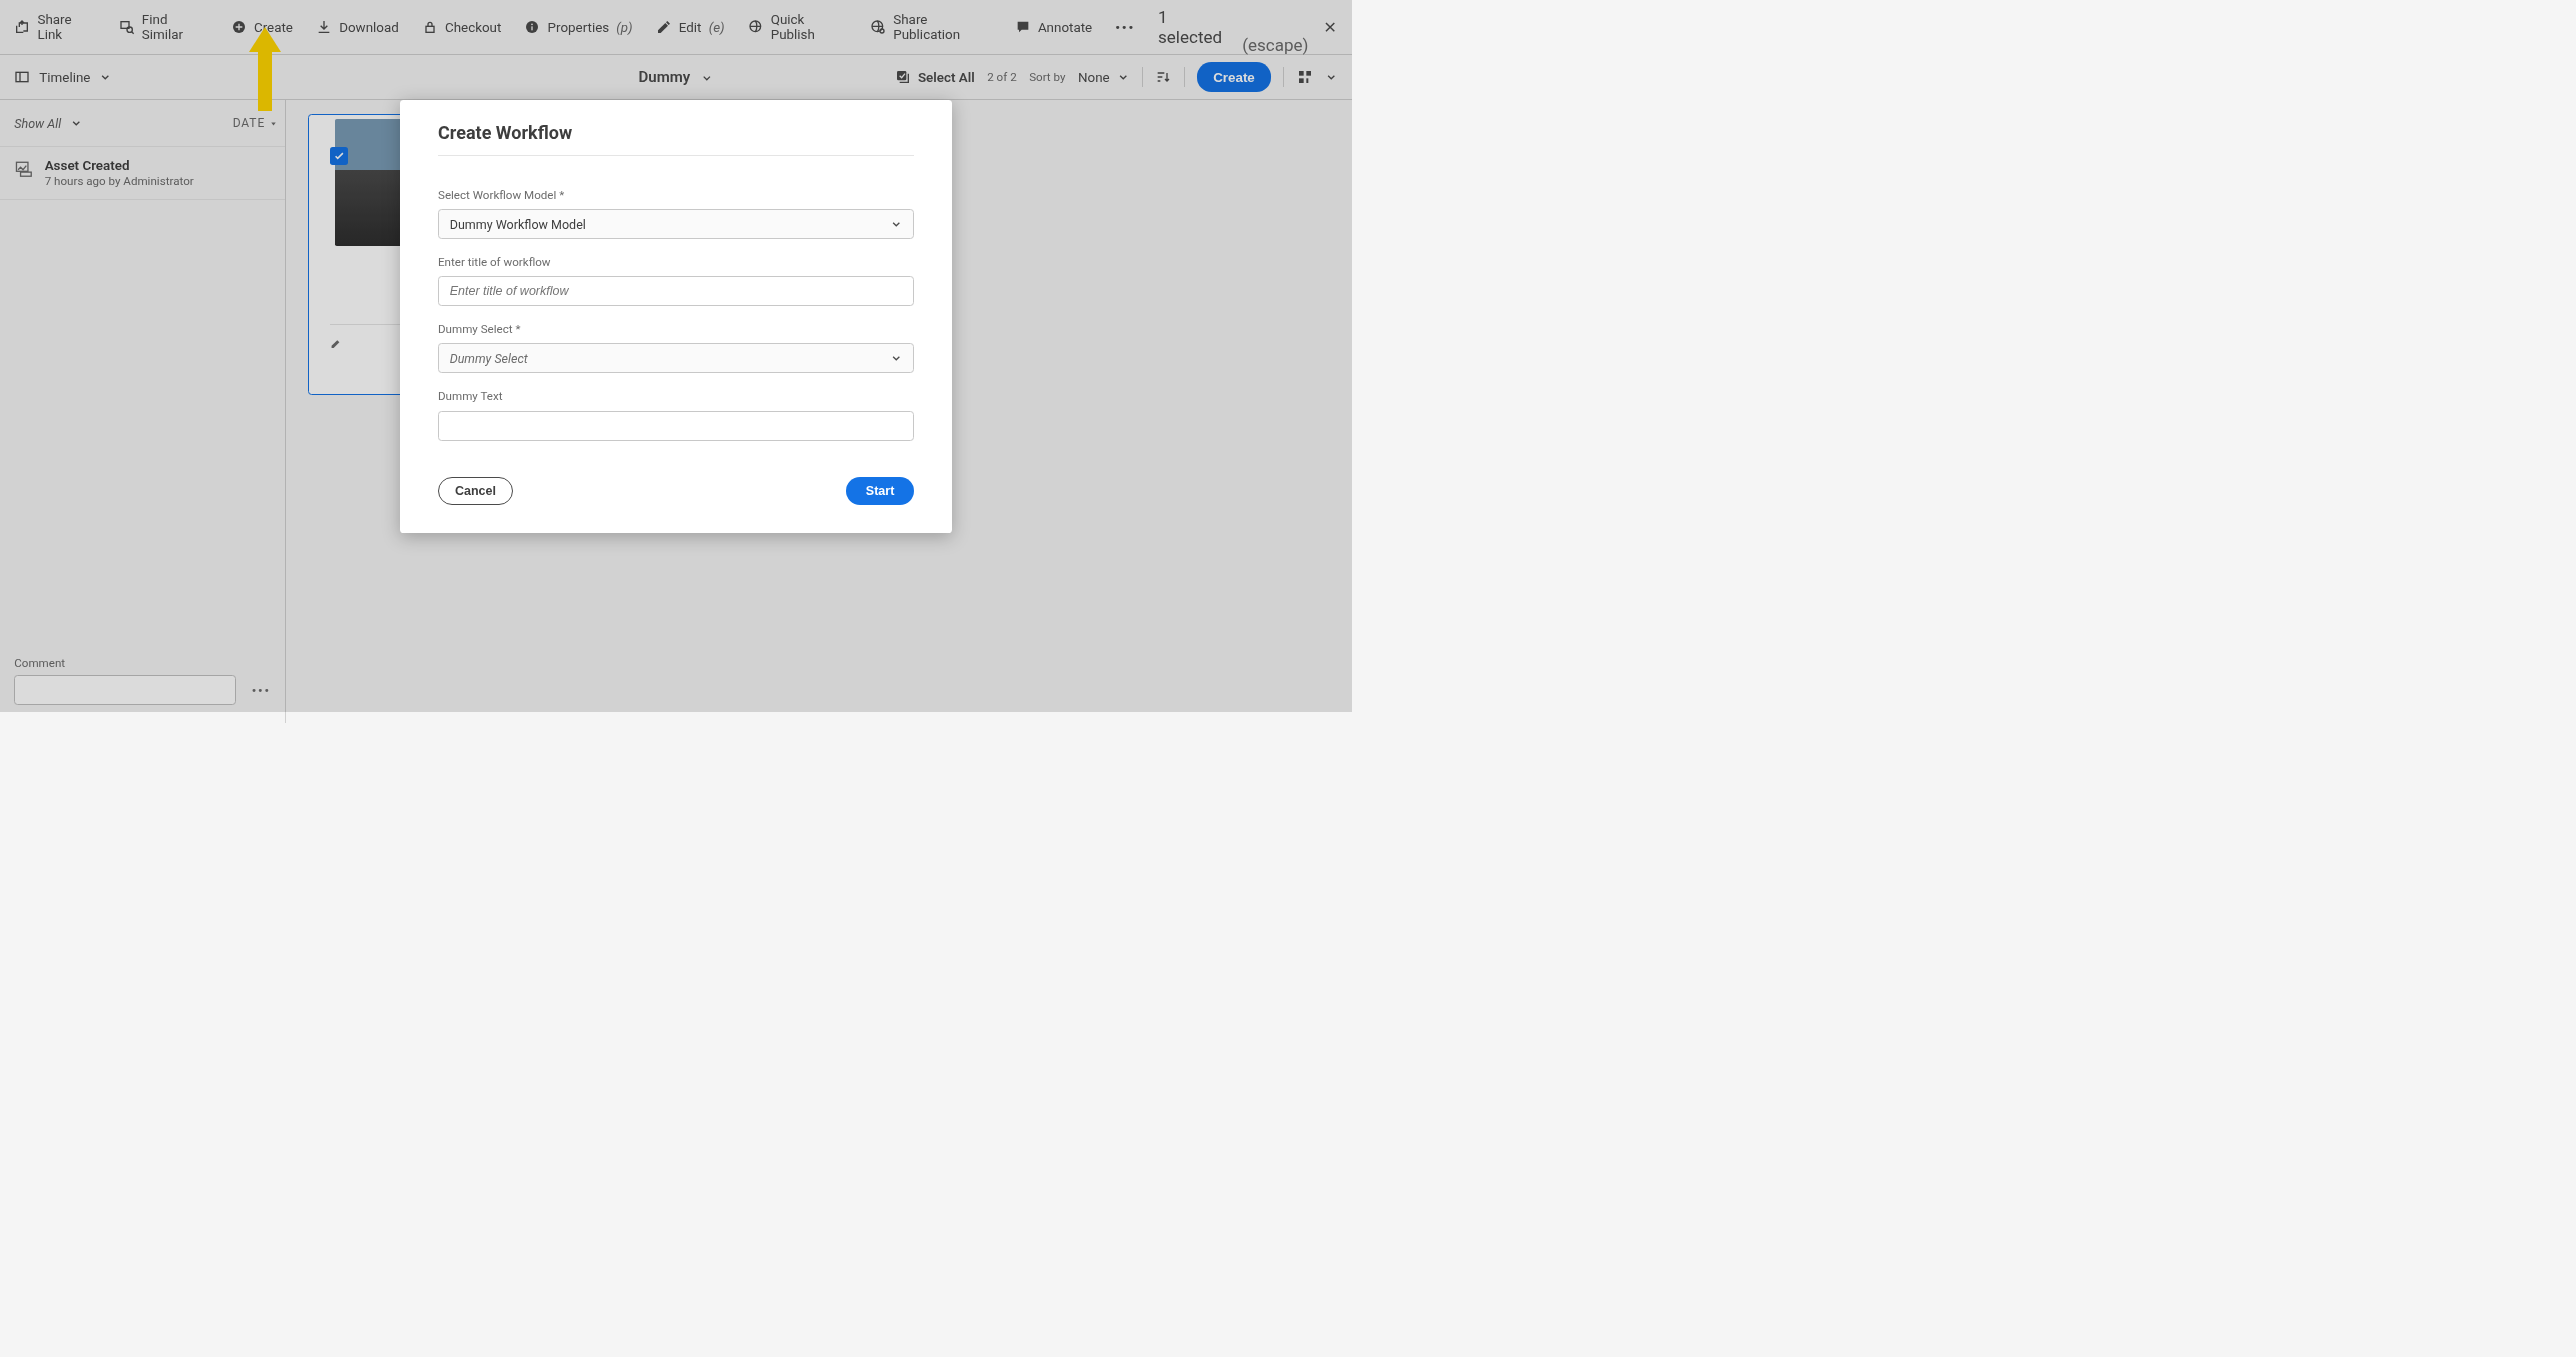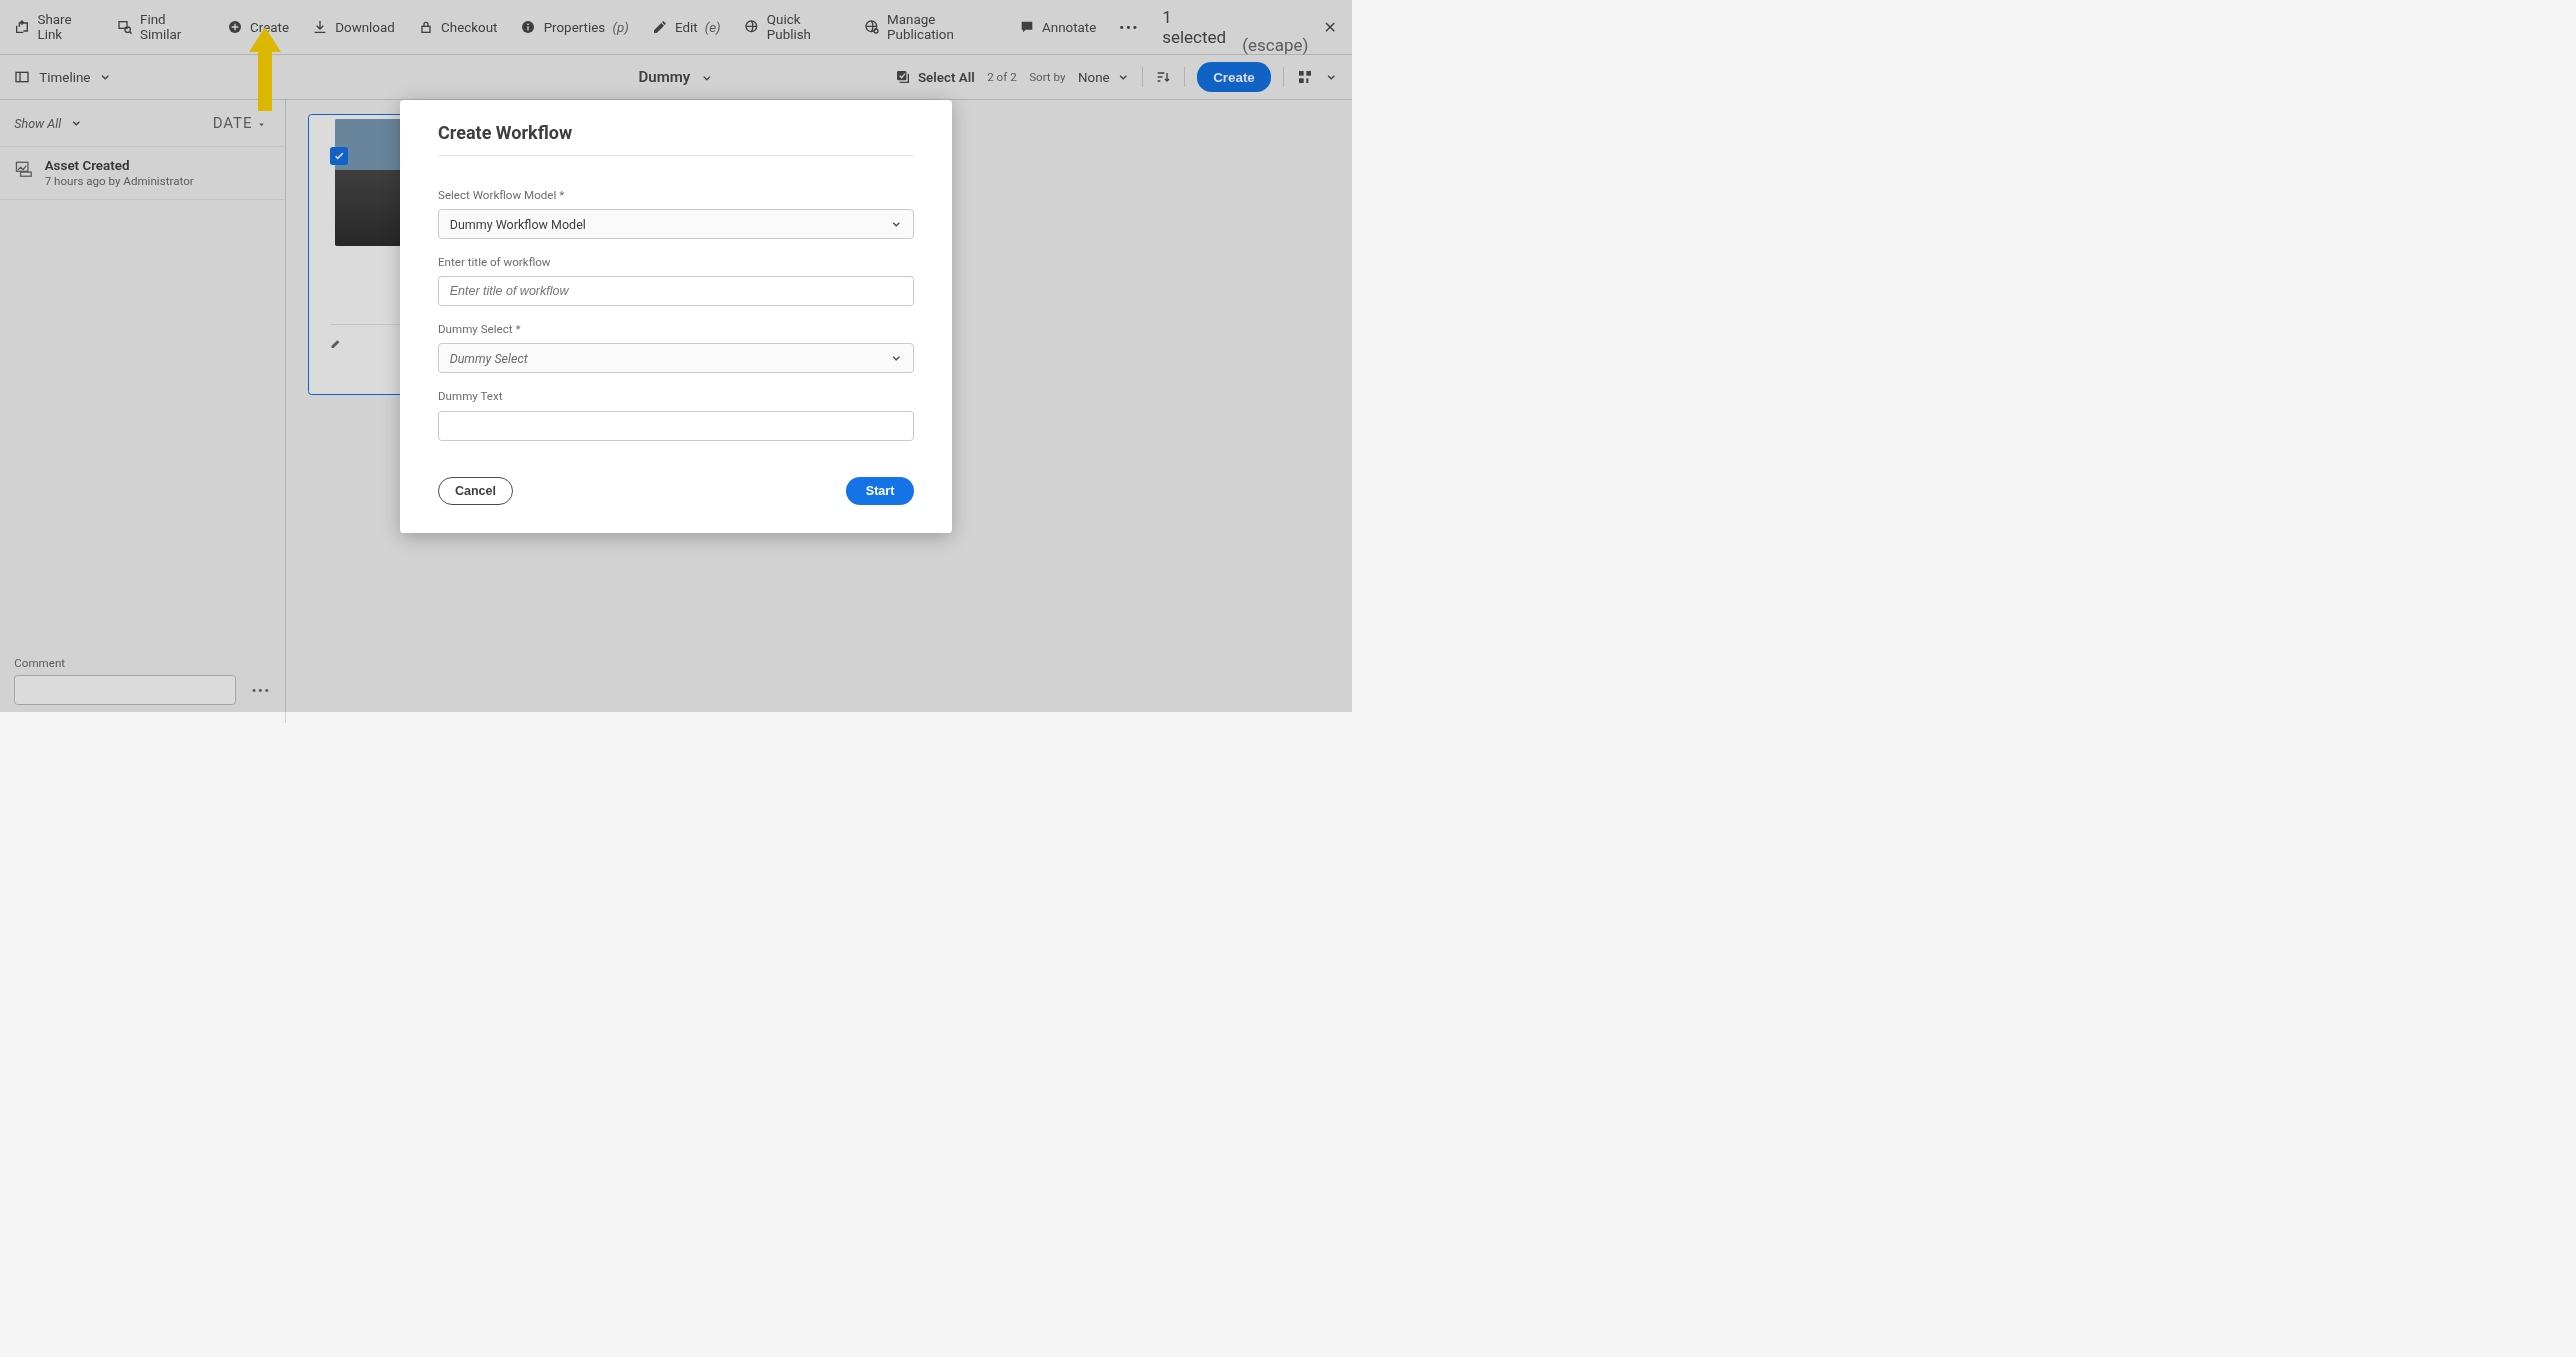--- a/index.html
+++ b/index.html
@@ -24,21 +24,21 @@
   .count-label { font-size: 11.6px; color: #6c6c6c; }
   .sort-label { font-size: 11.6px; color: #6c6c6c; }
   .sort-value { display: inline-flex; align-items: center; gap: 7.2px; font-size: 13.4px; }
   .divider-v { width: 0.9px; height: 19.7px; background: #d0d0d0; }
   .btn-primary { background: #1473e6; color: #fff; border: none; border-radius: 14.3px; padding: 7.2px 16px; font-size: 13.4px; font-weight: 600; cursor: pointer; }
 
   
   .main { display: flex; height: calc(100% - 89px); }
   .side-panel { width: 286px; border-right: 0.9px solid #d0d0d0; display: flex; flex-direction: column; }
   .side-head { height: 47px; display: flex; align-items: center; padding: 0 14.3px; gap: 9px; border-bottom: 0.9px solid #e5e5e5; font-style: italic; color: #5e5e5e; position: relative; }
-  .side-head .date { position: absolute; right: 19px; font-style: normal; font-size: 15px; letter-spacing: 0.9px; color: #6c6c6c; }
+  .side-head .date { position: absolute; right: 7px; font-style: normal; font-size: 12px; letter-spacing: 0.9px; color: #6c6c6c; }
   .timeline-item { padding: 10.7px 14.3px; border-bottom: 0.9px solid #e5e5e5; display: flex; gap: 10.7px; }
   .timeline-icon { width: 19.7px; height: 19.7px; color: #6c6c6c; flex: 0 0 auto; margin-top: 1.8px; }
   .timeline-title { font-weight: 600; font-size: 13.4px; color: #3e3e3e; }
   .timeline-meta { font-size: 11.6px; color: #6c6c6c; margin-top: 1.8px; }
   .side-footer { margin-top: auto; padding: 10.7px 14.3px 18px 14.3px; }
   .side-footer-label { font-size: 11.6px; color: #6c6c6c; margin-bottom: 5.4px; }
   .side-footer-row { display: flex; align-items: center; gap: 16px; }
   .comment-input { flex: 1; height: 30px; border: 0.9px solid #c0c0c0; background: #fff; border-radius: 3.6px; }
   .comment-more { color: #6c6c6c; letter-spacing: 1.8px; font-weight: bold; }
 
@@ -160,21 +160,21 @@
       <span>Quick Publish</span>
     </span>
     <span class="action-btn">
       <span class="icon">
           <svg viewBox="0 0 24 24" width="16" height="16" stroke="#4b4b4b" stroke-width="2" fill="none">
             <circle cx="11" cy="11" r="8"></circle>
             <path d="M3 11h16M11 3c3 3 3 13 0 16"></path>
             <circle cx="18" cy="18" r="3"></circle>
           </svg>
         </span>
-      <span>Manage Publication</span>
+      <span>Share Publication</span>
     </span>
     <span class="action-btn">
       <span class="icon">
           <svg viewBox="0 0 24 24" width="16" height="16" fill="#4b4b4b">
             <path d="M4 4h16v12H10l-4 4v-4H4z"></path>
           </svg>
         </span>
       <span>Annotate</span>
     </span>
     <span class="action-btn more-dots">•••</span>

